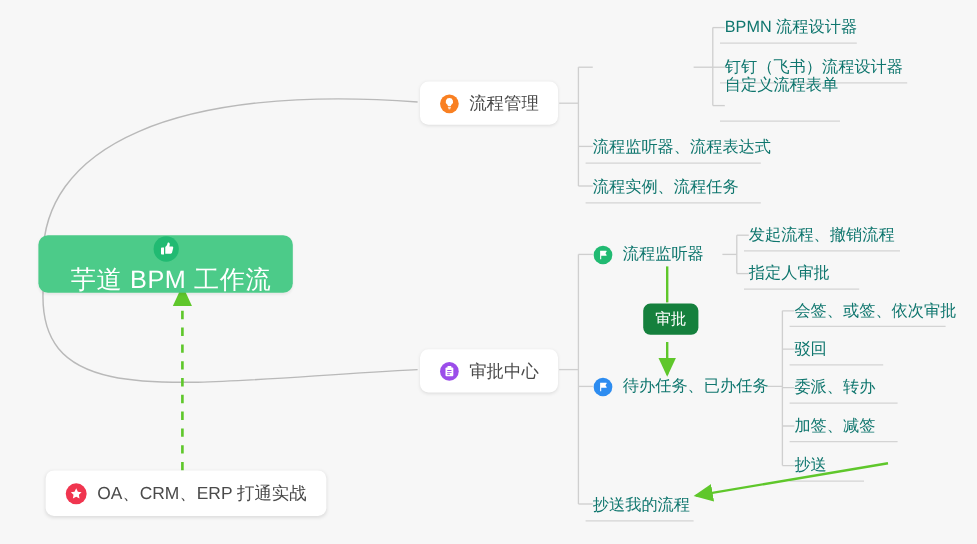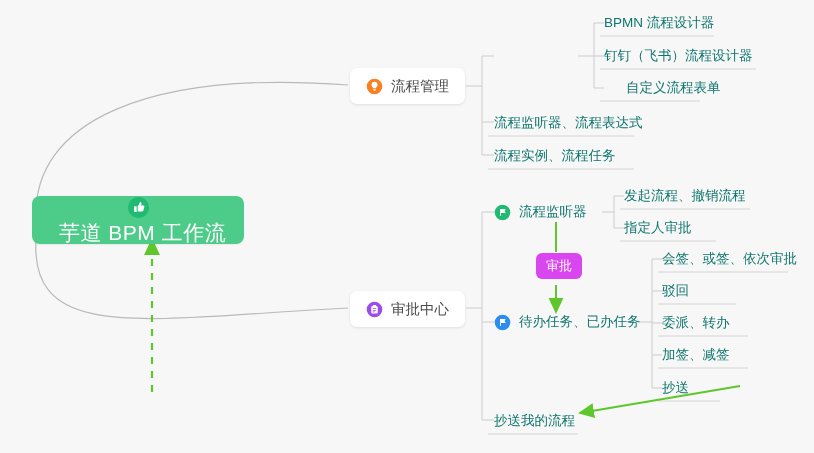--- a/index.html
+++ b/index.html
@@ -64,21 +64,21 @@
     height: 26px;
     padding: 0 6px 0 2px;
     align-items: flex-end;
     padding-bottom: 3px;
   }
   .leaf .label { margin-left: 0; }
   .leaf.with-icon .label { margin-left: 8px; }
 
   
   .tag {
-    background: #d946ef;
+    background: #15803d;
     color: #ffffff;
     border-radius: 6px;
     font-size: 13px;
     height: 26px;
     padding: 0 10px;
     justify-content: center;
   }
 
   
   .ic {
@@ -172,41 +172,50 @@
     <span class="ic ic-lg">
       <svg viewBox="0 0 24 24">
         <circle cx="12" cy="12" r="11" fill="#21ba72"></circle>
         <path d="M8.2 10.6h1.9v6.2H8.2a0.7 0.7 0 0 1-0.7-0.7v-4.8a0.7 0.7 0 0 1 0.7-0.7z" fill="#ffffff"></path>
         <path d="M11.2 10.3c0.9-0.7 1.8-1.9 1.9-3.1 0.05-0.6 0.5-1 1.0-0.9 0.7 0.15 1.1 0.8 1.0 1.7l-0.3 1.8h2.3c0.7 0 1.2 0.6 1.0 1.3l-1.0 4.0c-0.15 0.6-0.65 1.0-1.25 1.0h-4.65z" fill="#ffffff"></path>
       </svg>
     </span>
     <span class="label">芋道 BPM 工作流</span>
   </div>
 
+  <div class="node card" style="left:38px; top:392px; height:38px;">
+    <span class="ic ic-md">
+      <svg viewBox="0 0 24 24">
+        <circle cx="12" cy="12" r="11" fill="#f0354f"></circle>
+        <path d="M12 6.2l1.75 3.55 3.9 0.57-2.83 2.76 0.67 3.9L12 15.13l-3.49 1.85 0.67-3.9-2.83-2.76 3.9-0.57z" fill="#ffffff"></path>
+      </svg>
+    </span>
+    <span class="label">OA、CRM、ERP 打通实战</span>
+  </div>
 
   <div class="node card" style="left:350px; top:68px;">
     <span class="ic">
       <svg viewBox="0 0 24 24">
         <circle cx="12" cy="12" r="11" fill="#f98022"></circle>
         <path d="M12 5.2a4.3 4.3 0 0 1 2.6 7.75c-0.45 0.35-0.7 0.8-0.7 1.3v0.35h-3.8v-0.35c0-0.5-0.25-0.95-0.7-1.3A4.3 4.3 0 0 1 12 5.2z" fill="#ffffff"></path>
         <rect x="10.1" y="15.5" width="3.8" height="1.15" rx="0.55" fill="#ffffff"></rect>
         <rect x="10.6" y="17.3" width="2.8" height="1.1" rx="0.55" fill="#ffffff"></rect>
       </svg>
     </span>
     <span class="label">流程管理</span>
   </div>
 
 
   <div class="node leaf" style="left:602px; top:9px;">
     <span class="label">BPMN 流程设计器</span>
   </div>
   <div class="node leaf" style="left:602px; top:42px;">
     <span class="label">钉钉（飞书）流程设计器</span>
   </div>
-  <div class="node leaf" style="left:602px; top:74px;margin-left:22px;">
+  <div class="node leaf" style="left:602px; top:57px;">
     <span class="label">自定义流程表单</span>
   </div>
 
   <div class="node leaf" style="left:492px; top:109px;">
     <span class="label">流程监听器、流程表达式</span>
   </div>
   <div class="node leaf" style="left:492px; top:142px;">
     <span class="label">流程实例、流程任务</span>
   </div>
 

